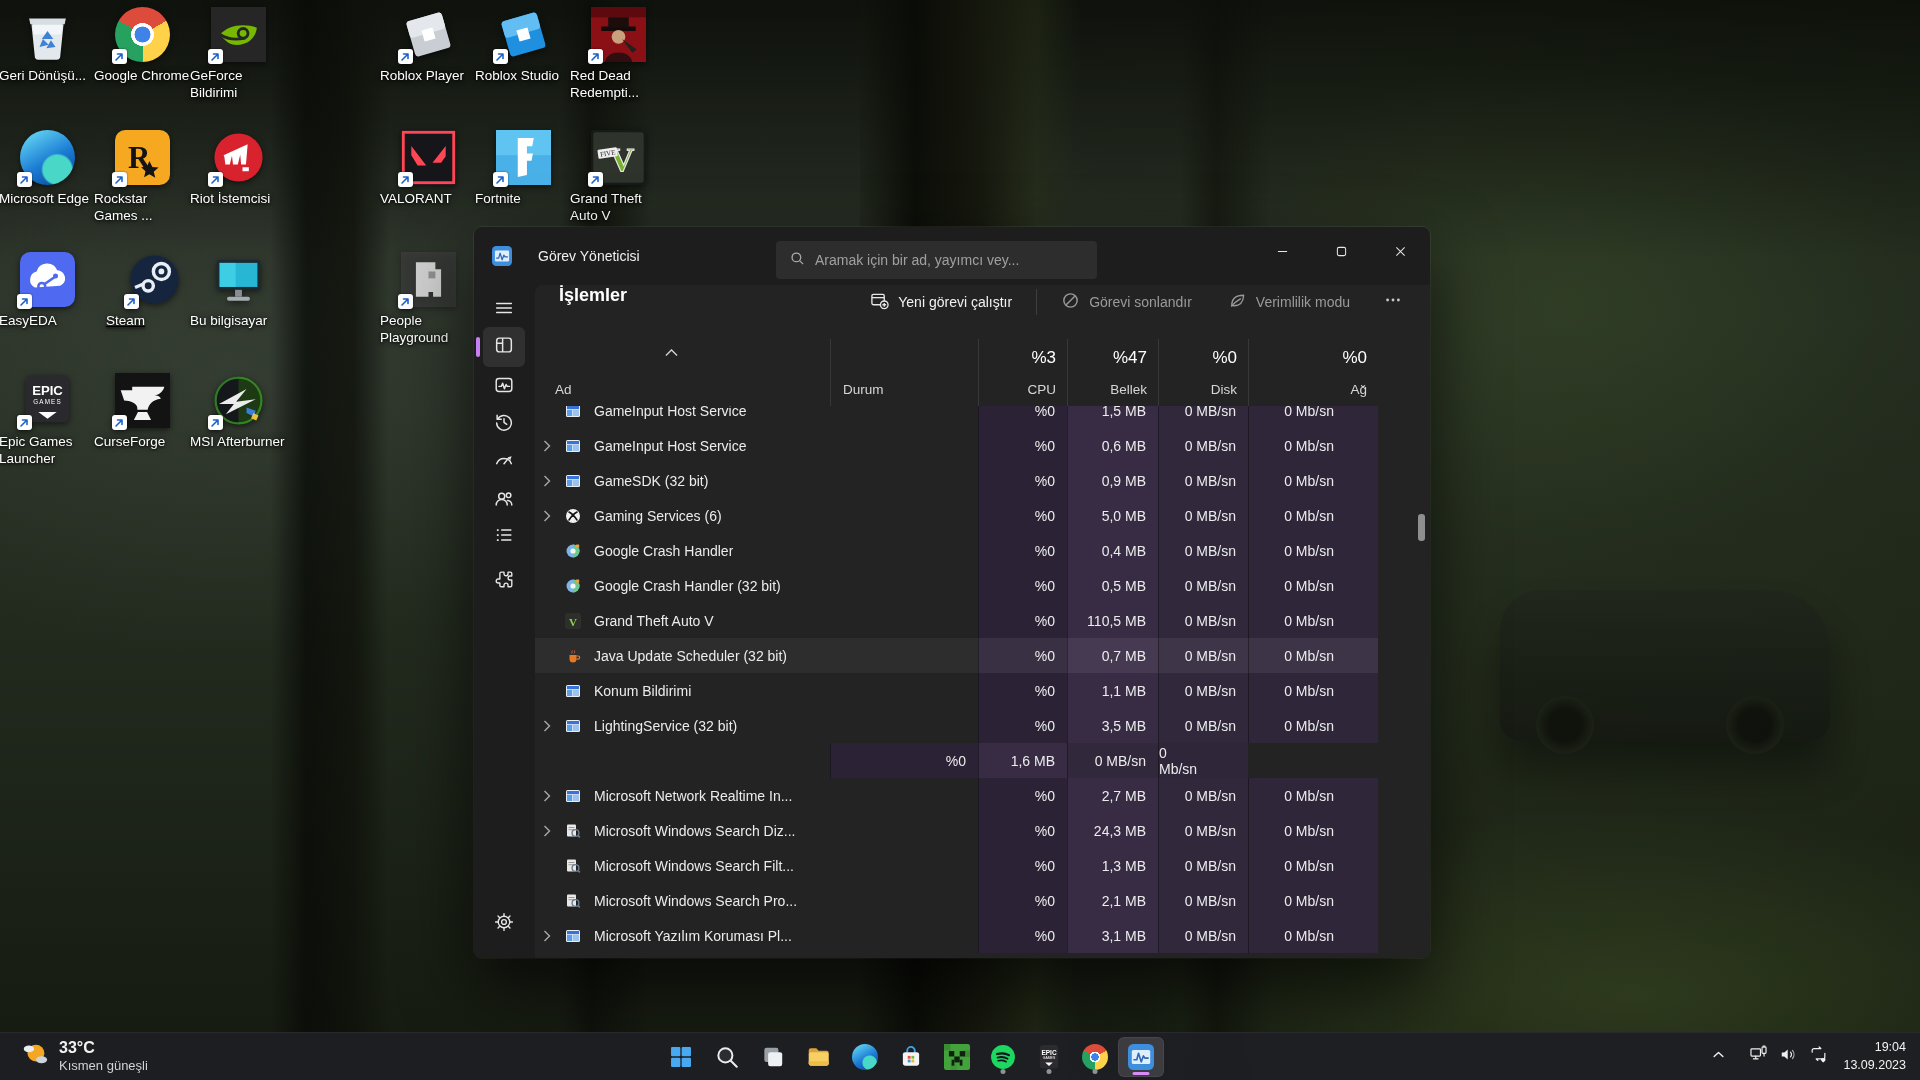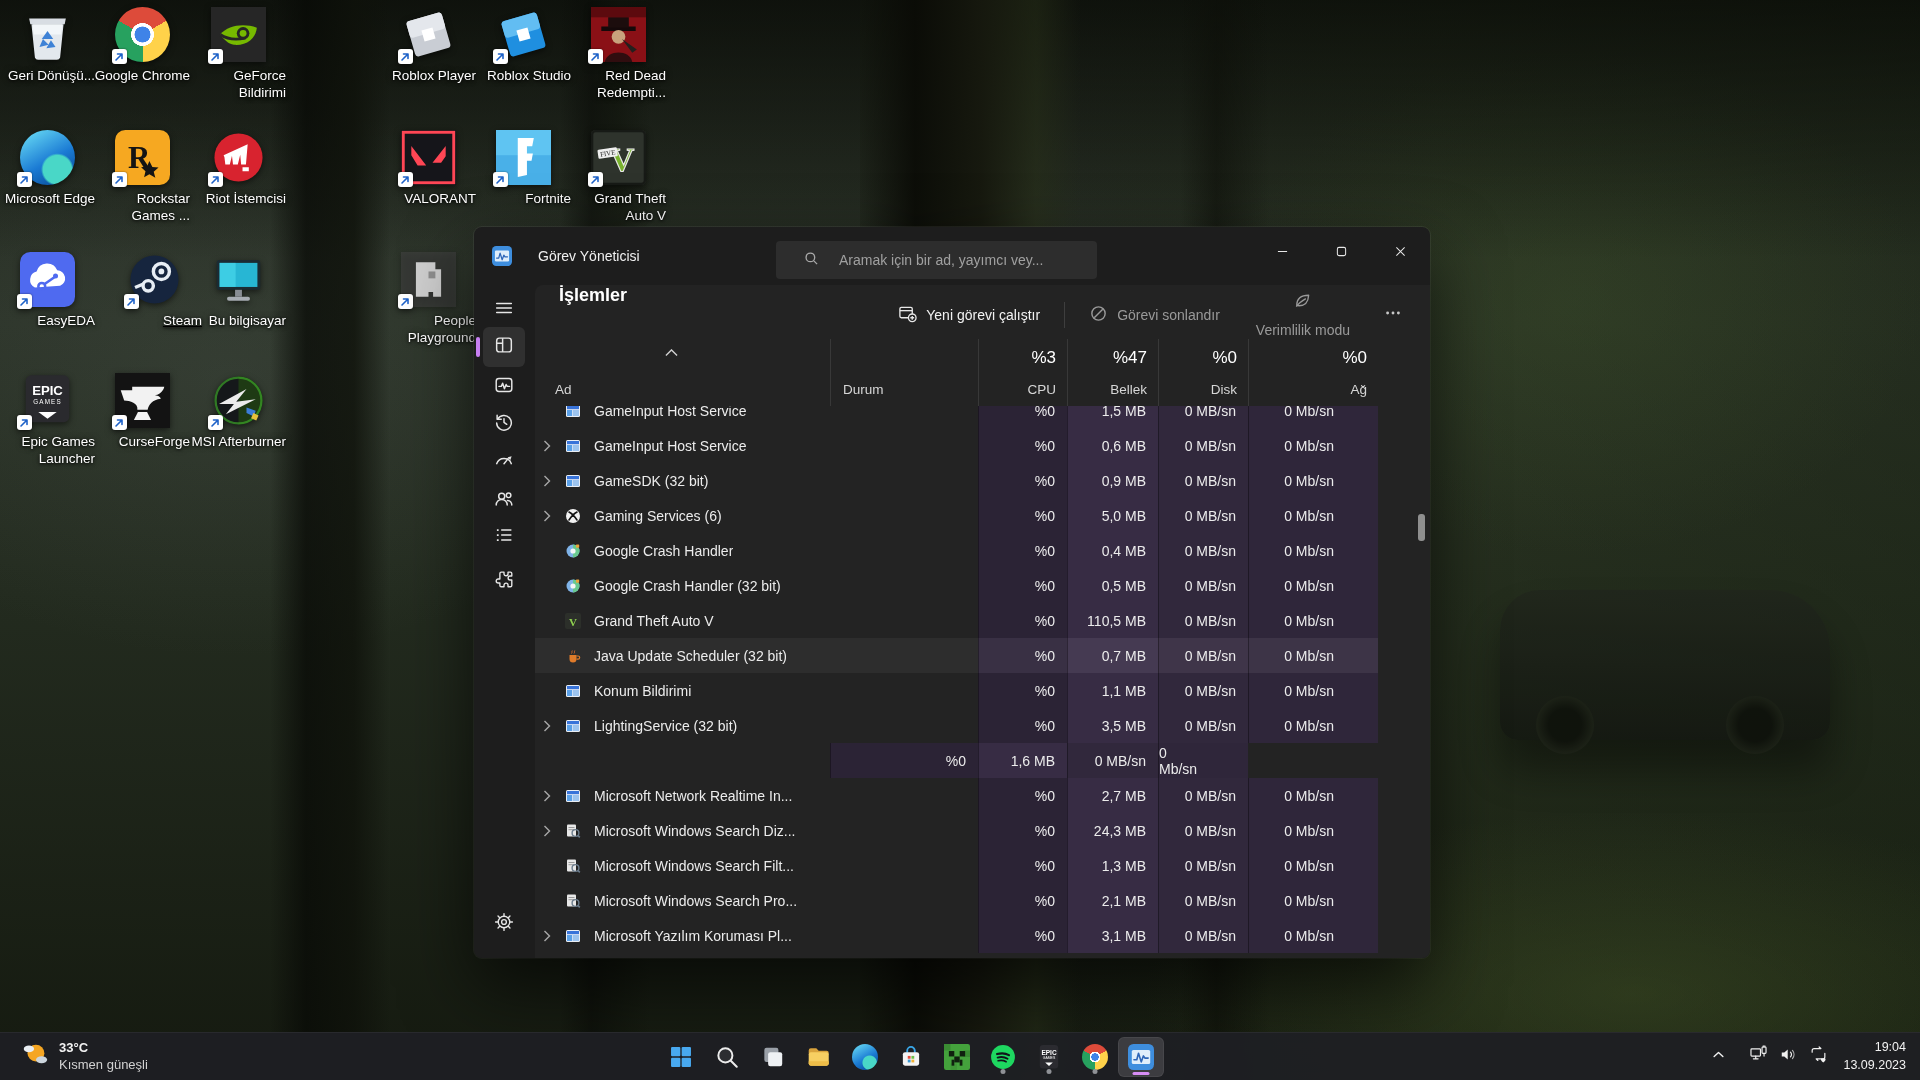--- a/index.html
+++ b/index.html
@@ -15,40 +15,40 @@
   .t1{left:270px;width:120px;background:linear-gradient(90deg,transparent,rgba(8,10,6,.75) 30%,rgba(14,17,10,.8) 70%,transparent);}
   .t2{left:560px;width:90px;background:linear-gradient(90deg,transparent,rgba(10,12,8,.6) 35%,rgba(16,20,12,.6) 65%,transparent);}
   .t3{left:860px;width:220px;background:linear-gradient(90deg,rgba(20,24,12,.2),rgba(10,11,6,.9) 25%,rgba(22,24,14,.95) 55%,rgba(40,48,24,.5) 80%,transparent);}
   .t4{left:1180px;width:90px;background:linear-gradient(90deg,transparent,rgba(12,14,8,.55) 40%,transparent);}
   .canopy{position:absolute;left:0;right:0;top:0;height:260px;background:linear-gradient(180deg,rgba(5,7,3,.7),transparent);pointer-events:none;}
   .car{position:absolute;left:1500px;top:590px;width:330px;height:150px;background:linear-gradient(180deg,#20251c,#121510);border-radius:40px 60px 18px 18px;opacity:.75;box-shadow:0 30px 40px rgba(0,0,0,.5);}
   .car:before,.car:after{content:"";position:absolute;bottom:-14px;width:58px;height:58px;border-radius:50%;background:radial-gradient(circle,#0a0c08 40%,#1b1f16 70%);}
   .car:before{left:36px;} .car:after{right:46px;}
 
   
-  .desk-item{position:absolute;width:96px;text-align:right;cursor:default;}
+  .desk-item{position:absolute;width:96px;text-align:left;cursor:default;}
   .di-icon{position:relative;width:55px;height:55px;margin:0 auto;filter:drop-shadow(0 2px 3px rgba(0,0,0,.55));}
   .di-icon svg,.fill{width:100%;height:100%;display:block;}
   .di-badge{position:absolute;left:-3px;bottom:-2px;width:15px;height:15px;background:#fff;border-radius:3px;box-shadow:0 0 2px rgba(0,0,0,.6);display:flex;align-items:center;justify-content:center;}
   .di-badge svg{width:10px;height:10px;}
   .di-label{margin-top:5px;font-size:13.5px;line-height:1.28;color:#fff;text-shadow:0 1px 3px rgba(0,0,0,.95),0 0 6px rgba(0,0,0,.6);}
   .chrome-disc{border-radius:50%;background:
       radial-gradient(circle at 50% 50%, #3f83e8 0 20%, #ffffff 21% 29%, rgba(0,0,0,0) 30%),
       conic-gradient(from -60deg, #dd4b3a 0 120deg, #ffd24a 120deg 240deg, #27a15f 240deg 360deg);}
   .edge-disc{border-radius:50%;background:
       radial-gradient(circle at 68% 72%, #49d7c7 0 26%, rgba(0,0,0,0) 30%),
       linear-gradient(150deg,#58c7ee 15%,#1b7bd4 55%,#0a4f9c 90%);}
 
   
   .tm-window{position:absolute;left:474px;top:227px;width:956px;height:731px;background:#1d1d1d;border-radius:8px;box-shadow:0 30px 70px rgba(0,0,0,.65),0 0 0 1px rgba(255,255,255,.07);overflow:hidden;color:#e8e8e8;}
   .tm-titlebar{position:absolute;left:0;top:0;right:0;height:58px;}
   .tm-appicon{position:absolute;left:18px;top:19px;width:20px;height:20px;}
   .tm-appicon svg{width:100%;height:100%;}
   .tm-title{position:absolute;left:64px;top:21px;font-size:14px;color:#f0f0f0;}
-  .tm-search{position:absolute;left:302px;top:14px;width:321px;height:38px;background:#2d2d2d;border-radius:4px;display:flex;align-items:center;padding:0 28px;gap:20px;}
+  .tm-search{position:absolute;left:302px;top:14px;width:321px;height:38px;background:#2d2d2d;border-radius:4px;display:flex;align-items:center;padding:0 14px;gap:10px;}
   .tm-search svg{width:15px;height:15px;flex:none;}
   .tm-search input{background:transparent;border:none;outline:none;color:#cfcfcf;font-size:14px;width:100%;font-family:inherit;}
   .tm-search input::placeholder{color:#a0a0a0;}
   .win-btn{position:absolute;top:8px;width:46px;height:34px;display:flex;align-items:center;justify-content:center;border-radius:5px;}
   .win-btn svg{width:11px;height:11px;}
   .wb-min{left:785px;} .wb-max{left:844px;} .wb-close{left:903px;}
 
   .tm-sidebar{position:absolute;left:0;top:58px;bottom:0;width:61px;}
   .nav-item{position:absolute;left:9px;width:42px;height:40px;display:flex;align-items:center;justify-content:center;border-radius:6px;}
   .nav-item svg{width:22px;height:22px;}
@@ -93,21 +93,21 @@
   .c-cpu{background:#2b2335;} .c-mem{background:#372c44;} .c-disk{background:#31283c;} .c-net{background:#2f263a;}
   .row.selected .cell{background:#2d2d2d;}
   .row.selected .c-cpu{background:#393044;} .row.selected .c-mem{background:#453a52;}
   .row.selected .c-disk{background:#3f3549;} .row.selected .c-net{background:#3d3447;}
   .tm-scroll{position:absolute;right:5px;top:229px;width:7px;height:27px;background:#8f8f8f;border-radius:3px;}
 
   
   .taskbar{position:absolute;left:0;right:0;bottom:0;height:48px;background:rgba(30,31,35,.97);border-top:1px solid rgba(255,255,255,.05);}
   .tb-weather{position:absolute;left:12px;top:0;bottom:0;display:flex;align-items:center;gap:9px;padding:0 8px;border-radius:6px;}
   .tb-weather svg{width:30px;height:30px;}
-  .w-temp{font-size:13px;font-weight:700;color:#f2f2f2;line-height:1.25;}
+  .w-temp{font-size:16px;font-weight:700;color:#f2f2f2;line-height:1.25;}
   .w-cond{font-size:13px;color:#d2d2d2;line-height:1.25;}
   .tb-center{position:absolute;left:658px;top:0;bottom:0;display:flex;align-items:center;}
   .tb-slot{position:relative;width:46px;height:40px;display:flex;align-items:center;justify-content:center;border-radius:6px;}
   .tb-slot .ic{width:26px;height:26px;}
   .tb-slot .ic svg{width:100%;height:100%;display:block;}
   .tb-slot.active{background:#3c3c40;box-shadow:inset 0 0 0 1px rgba(255,255,255,.06);}
   .tb-slot.active:after{content:"";position:absolute;bottom:2px;left:50%;transform:translateX(-50%);width:17px;height:3px;border-radius:2px;background:#d78df5;}
   .tb-slot.running:not(.active):after{content:"";position:absolute;bottom:3px;left:50%;transform:translateX(-50%);width:5px;height:5px;border-radius:50%;background:#8f9196;}
   .tb-tray{position:absolute;right:6px;top:0;bottom:0;display:flex;align-items:center;}
   .tray-ic{width:30px;height:40px;display:flex;align-items:center;justify-content:center;border-radius:5px;}
@@ -536,21 +536,21 @@
             <span>Yeni görevi çalıştır</span>
           </div>
           <div class="tb-sep"></div>
           <div class="tb-btn dim">
             <span id="ic-endtask"><svg viewBox="0 0 20 20" fill="none" stroke="#9a9a9a" stroke-width="1.5">
                   <circle cx="10" cy="10" r="7"></circle>
                   <path d="M5.5 14.5l9-9"></path>
                 </svg></span>
             <span>Görevi sonlandır</span>
           </div>
-          <div class="tb-btn dim" style="margin-left:16px;flex-direction:column;">
+          <div class="tb-btn dim" style="margin-left:16px;">
             <span id="ic-leaf"><svg viewBox="0 0 20 20" fill="none" stroke="#9a9a9a" stroke-width="1.4" stroke-linejoin="round">
                   <path d="M4 15C4 8 9 4.5 16.5 4.5 16 12 12 15.5 6.5 15.5z"></path>
                   <path d="M3.5 16.5c3-4.5 6.5-6.5 10-8.5"></path>
                 </svg></span>
             <span>Verimlilik modu</span>
           </div>
           <div class="tb-more">
               <span id="ic-more"><svg viewBox="0 0 20 20" fill="#c8c8c8">
                   <circle cx="4" cy="10" r="1.6"></circle>
                   <circle cx="10" cy="10" r="1.6"></circle>

